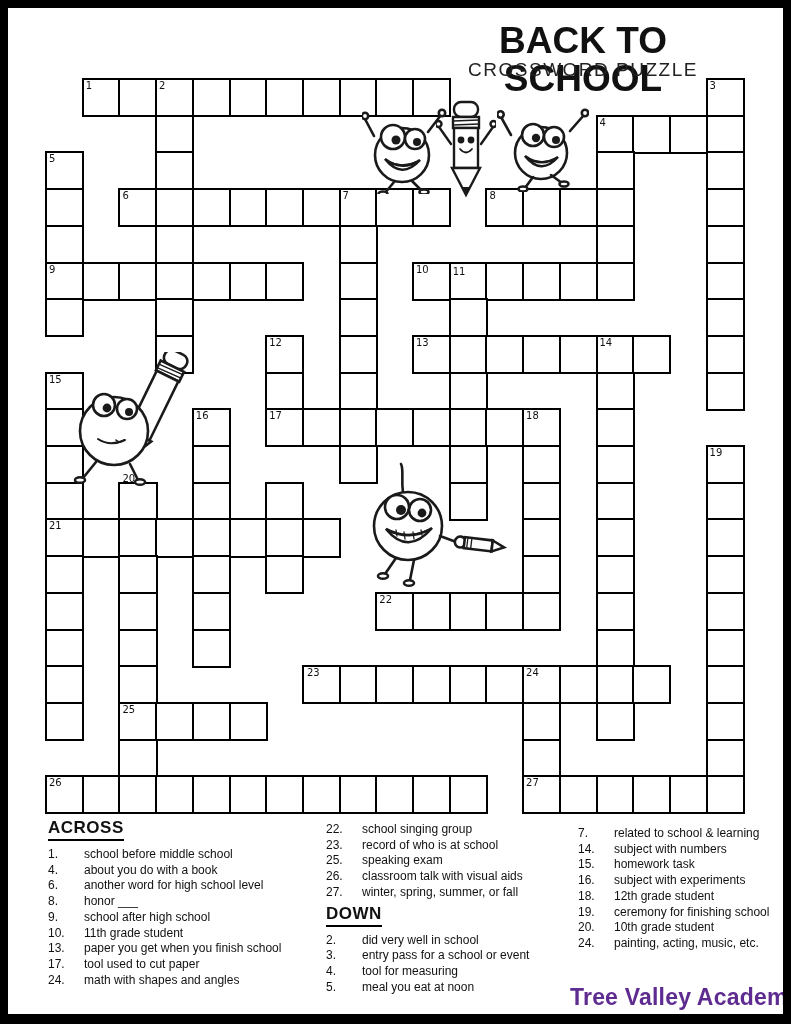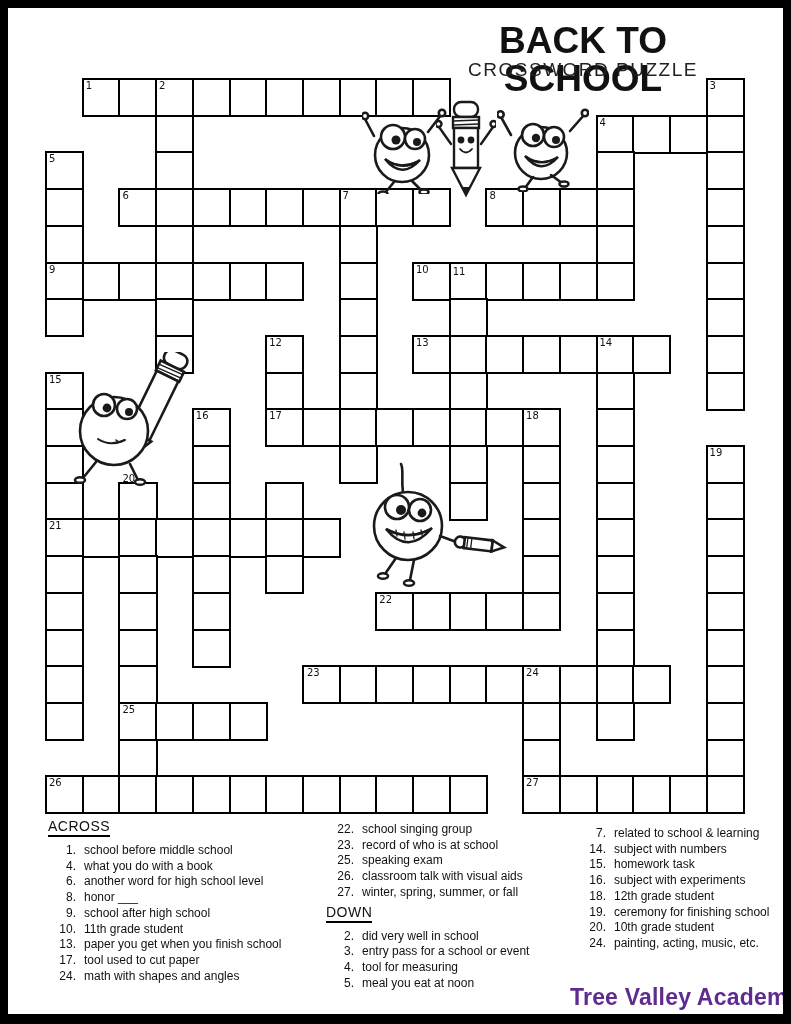--- a/index.html
+++ b/index.html
@@ -26,24 +26,24 @@
   .cellnum{
     position:absolute;font-size:10px;line-height:10px;color:#111;z-index:5;
     font-family:"DejaVu Sans", sans-serif;
   }
   
   .chr{position:absolute;z-index:8;}
   .chr svg{display:block;}
   
   .cluecol{position:absolute;font-size:12px;color:#111;}
   .clue{display:flex;align-items:flex-start;line-height:15.7px;}
-  .cnum{width:28px;text-align:right;flex:0 0 28px;}
+  .cnum{width:28px;text-align:left;flex:0 0 28px;}
   .ctext{margin-left:8px;white-space:nowrap;}
   .clhead{
-    display:inline-block;font-size:14px;font-weight:normal;letter-spacing:0.5px;
+    display:inline-block;font-size:17px;font-weight:bold;letter-spacing:0.5px;
     border-bottom:2px solid #000;padding-bottom:1px;margin-bottom:6px;
   }
   .downhead{margin-top:3px;}
   .branding{
     position:absolute;left:570px;top:984px;width:220px;text-align:center;
     font-size:23px;font-weight:bold;white-space:nowrap;letter-spacing:0.2px;
   }
 </style>
 </head>
 <body>
@@ -369,21 +369,21 @@
 
   <div class="cluecol" style="left:48px;top:818px;width:272px">
     <div class="clhead">ACROSS</div>
     <div>
         <div class="clue">
           <span class="cnum">1.</span>
           <span class="ctext">school before middle school</span>
         </div>
         <div class="clue">
           <span class="cnum">4.</span>
-          <span class="ctext">what you do with a book</span>
+          <span class="ctext">about you do with a book</span>
         </div>
         <div class="clue">
           <span class="cnum">6.</span>
           <span class="ctext">another word for high school level</span>
         </div>
         <div class="clue">
           <span class="cnum">8.</span>
           <span class="ctext">honor ___</span>
         </div>
         <div class="clue">

